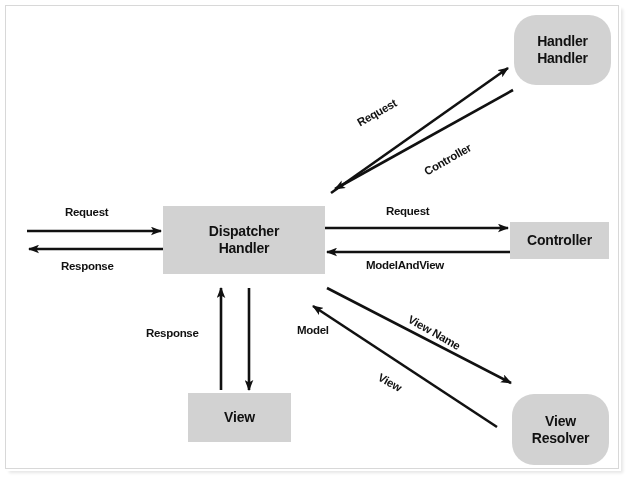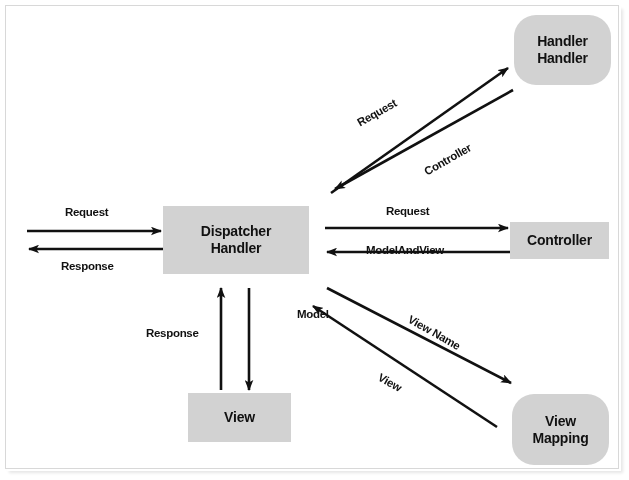--- a/index.html
+++ b/index.html
@@ -50,56 +50,56 @@
       <line x1="510" y1="252" x2="327" y2="252"></line>
 
       <line x1="327" y1="288" x2="511" y2="383"></line>
       <line x1="497" y1="427" x2="313" y2="306"></line>
 
       <line x1="221" y1="390" x2="221" y2="288"></line>
       <line x1="249" y1="288" x2="249" y2="390"></line>
     </g>
   </svg>
 
-  <div class="node sharp" style="left:163px;top:206px;width:146px;height:68px;">
+  <div class="node sharp" style="left:163px;top:206px;width:162px;height:68px;">
     <div>
       <div>Dispatcher</div>
       <div>Handler</div>
     </div>
   </div>
 
   <div class="node round" style="left:514px;top:15px;width:97px;height:70px;">
     <div>
       <div>Handler</div>
       <div>Handler</div>
     </div>
   </div>
 
   <div class="node sharp" style="left:510px;top:222px;width:99px;height:37px;">
     <div>Controller</div>
   </div>
 
   <div class="node round" style="left:512px;top:394px;width:97px;height:71px;">
     <div>
       <div>View</div>
-      <div>Mapping</div>
+      <div>Resolver</div>
     </div>
   </div>
 
   <div class="node sharp" style="left:188px;top:393px;width:103px;height:49px;">
     <div>View</div>
   </div>
 
   <div class="elabel" style="left:65px;top:206px;">Request</div>
   <div class="elabel" style="left:61px;top:260px;">Response</div>
 
   <div class="elabel rot-up" style="left:355px;top:118px;">Request</div>
   <div class="elabel rot-up" style="left:422px;top:167px;">Controller</div>
 
   <div class="elabel" style="left:386px;top:205px;">Request</div>
-  <div class="elabel" style="left:366px;top:244px;">ModelAndView</div>
+  <div class="elabel" style="left:366px;top:259px;">ModelAndView</div>
 
   <div class="elabel rot-dn" style="left:412px;top:313px;">View Name</div>
   <div class="elabel rot-dn" style="left:382px;top:371px;">View</div>
 
   <div class="elabel" style="left:146px;top:327px;">Response</div>
-  <div class="elabel" style="left:257px;top:308px;padding-left:40px;">Model</div>
+  <div class="elabel" style="left:257px;top:324px;padding-left:40px;">Model</div>
 </div>
 
 </body></html>

